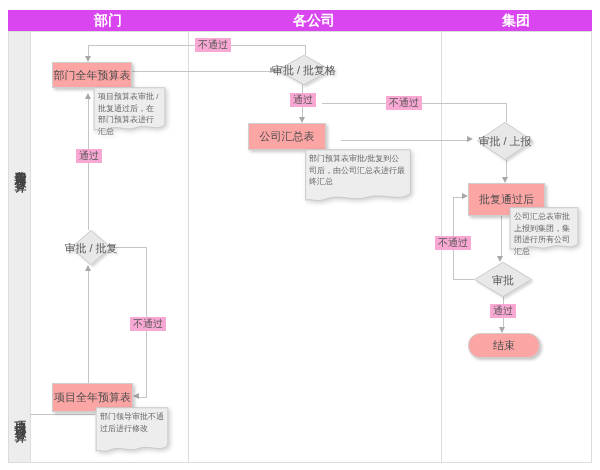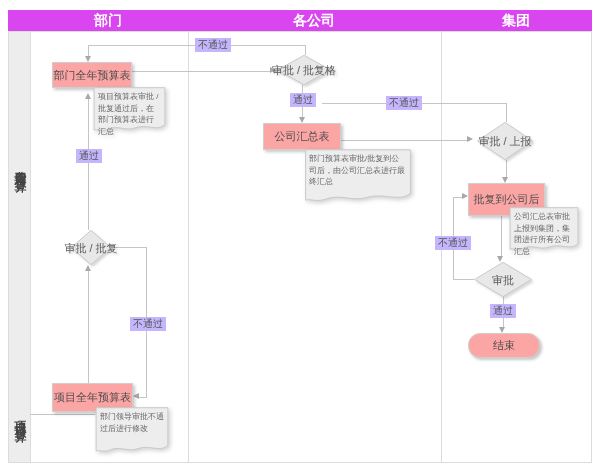--- a/index.html
+++ b/index.html
@@ -26,21 +26,21 @@
   .lane-sep { position: absolute; top: 32px; width: 1px; height: 430px; background: #dcdcdc; }
 
   
   .hl { position: absolute; height: 1px; background: #c5c5c5; }
   .vl { position: absolute; width: 1px; background: #c5c5c5; }
   .ar { position: absolute; width: 0; height: 0; }
   .ar-r { border-top: 3.5px solid transparent; border-bottom: 3.5px solid transparent; border-left: 6px solid #a8a8a8; }
   .ar-l { border-top: 3.5px solid transparent; border-bottom: 3.5px solid transparent; border-right: 6px solid #a8a8a8; }
   .ar-d { border-left: 3.5px solid transparent; border-right: 3.5px solid transparent; border-top: 6px solid #a8a8a8; }
   .ar-u { border-left: 3.5px solid transparent; border-right: 3.5px solid transparent; border-bottom: 6px solid #a8a8a8; }
-  .elabel { position: absolute; transform: translate(-50%, -50%); background: #c4b5fd; padding: 0 3px;
+  .elabel { position: absolute; transform: translate(-50%, -50%); background: #f9a8d4; padding: 0 3px;
     font-size: 10px; color: #555; white-space: nowrap; z-index: 5; }
 
   
   .box { position: absolute; background: #fca5a5; border: 1px solid #cfcfcf;
     box-shadow: 2px 2px 3px rgba(0,0,0,0.22); display: flex; align-items: center; justify-content: center;
     font-size: 11px; color: #4d4d4d; z-index: 3; }
   .pill { border-radius: 12px; }
   .diamond { position: absolute; z-index: 3; filter: drop-shadow(2px 2px 1px rgba(0,0,0,0.15)); }
   .diamond svg { position: absolute; inset: 0; width: 100%; height: 100%; }
   .diamond .dlabel { position: absolute; left: 50%; top: 50%; transform: translate(-50%, -50%);
@@ -115,25 +115,25 @@
   <div class="vl" style="left:146px;top:247px;height:150px;"></div>
   <div class="hl" style="left:139px;top:397px;width:8px;"></div>
   <div class="ar ar-l" style="left:133px;top:393px;"></div>
   <div class="elabel" style="left:148px;top:324px;">不通过</div>
 
   <div class="hl" style="left:30px;top:414px;width:65px;"></div>
 
   <div class="box" style="left:52px;top:62px;width:80px;height:26px;">
     <span>部门全年预算表</span>
   </div>
-  <div class="box" style="left:263px;top:123px;width:78px;height:27px;">
+  <div class="box" style="left:248px;top:123px;width:78px;height:27px;">
     <span>公司汇总表</span>
   </div>
   <div class="box" style="left:468px;top:183px;width:77px;height:33px;">
-    <span>批复到公司后</span>
+    <span>批复通过后</span>
   </div>
   <div class="box" style="left:52px;top:383px;width:81px;height:29px;">
     <span>项目全年预算表</span>
   </div>
   <div class="box pill" style="left:468px;top:333px;width:72px;height:25px;">
     <span>结束</span>
   </div>
 
   <div class="diamond" style="left:277px;top:55px;width:54px;height:30px;">
     <svg viewBox="0 0 100 100" preserveAspectRatio="none">

